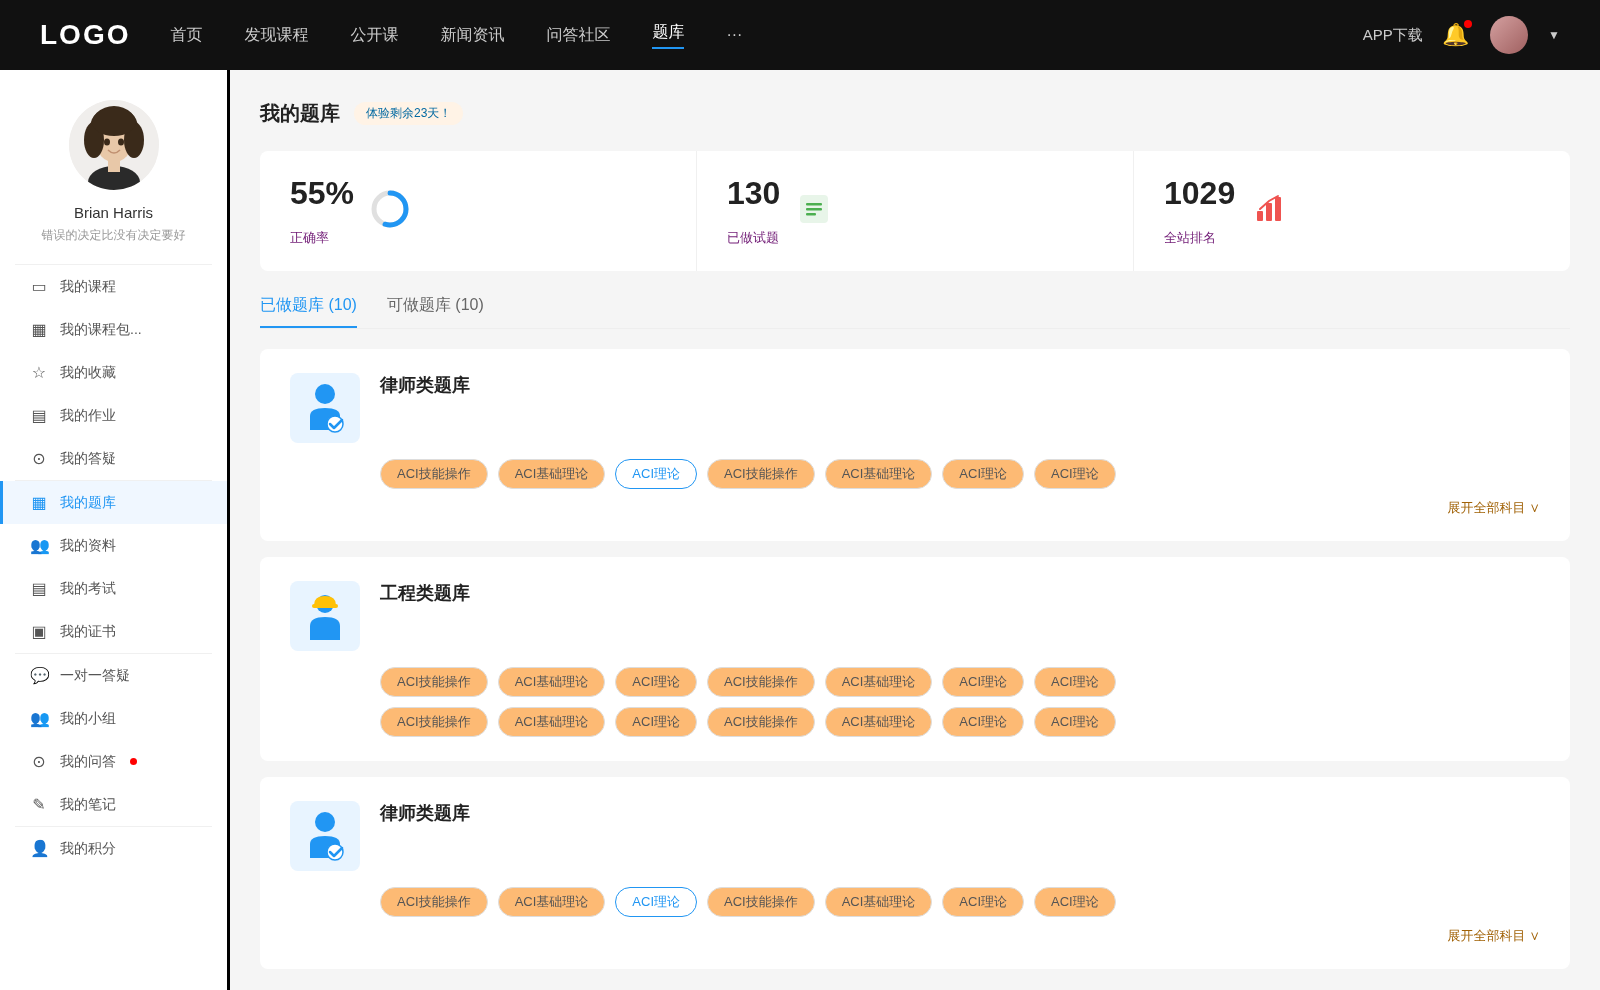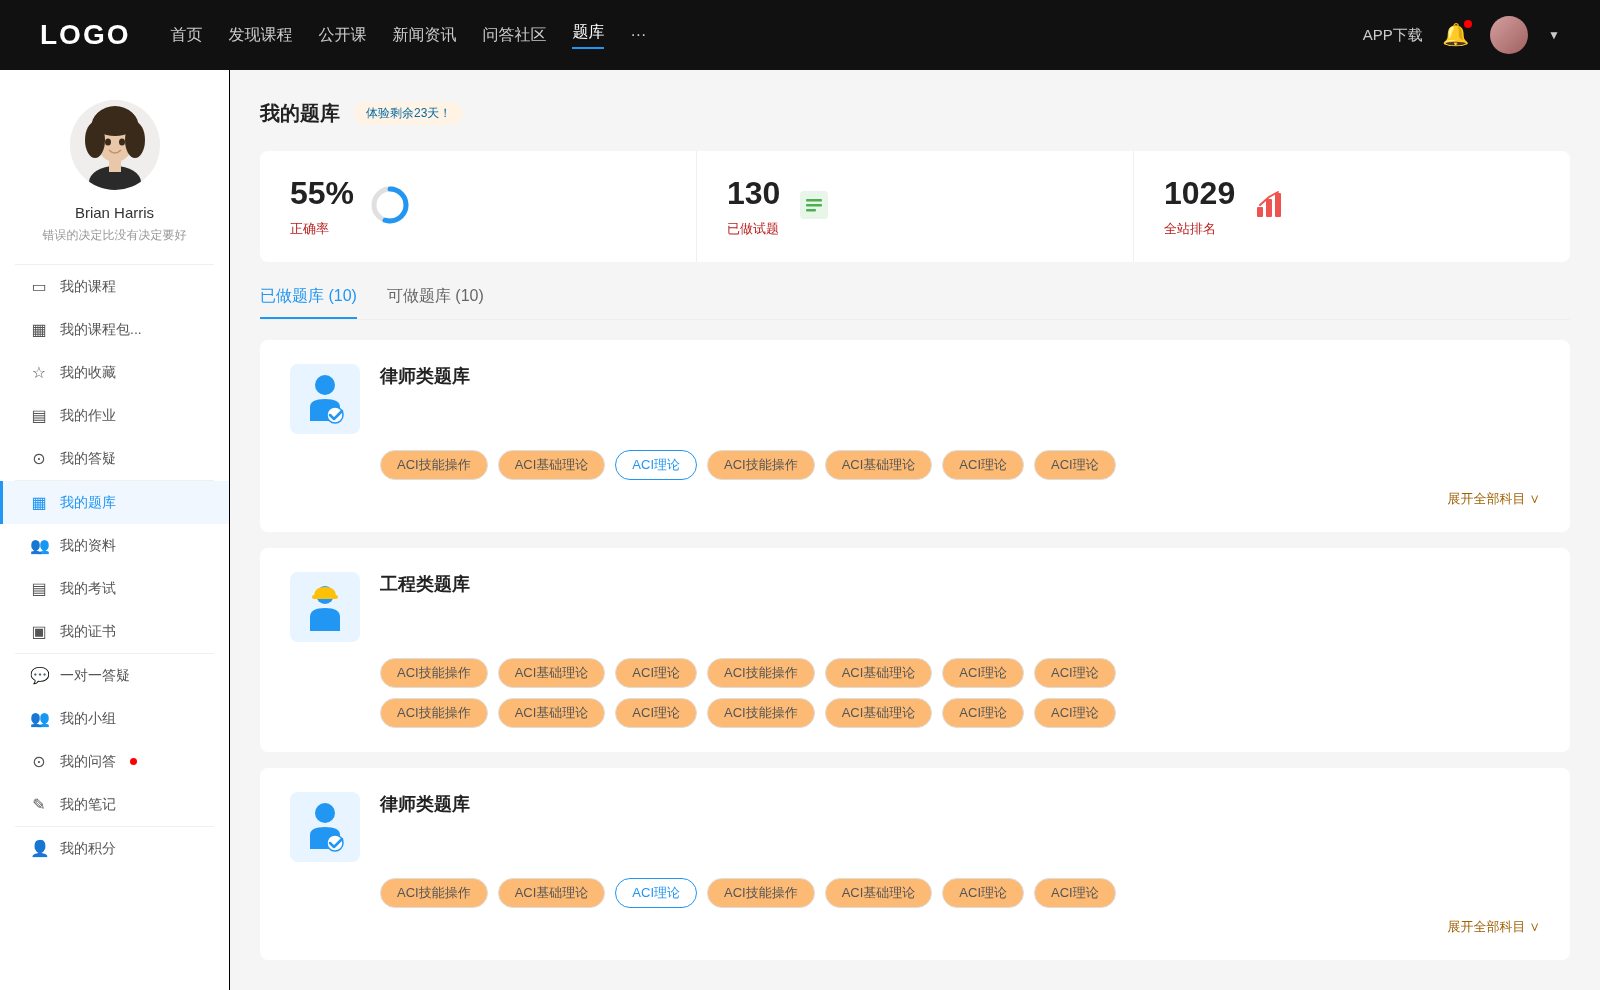--- a/index.html
+++ b/index.html
@@ -8,39 +8,39 @@
     
     .navbar {
       background: #111;
       height: 70px;
       display: flex;
       align-items: center;
       padding: 16px 40px;
       gap: 40px;
     }
     .navbar-logo { color: #fff; font-size: 28px; font-weight: bold; letter-spacing: 2px; min-width: 80px; }
-    .navbar-links { display: flex; gap: 26px; align-items: center; flex: 1; }
+    .navbar-links { display: flex; gap: 42px; align-items: center; flex: 1; }
     .navbar-link { color: #ccc; font-size: 16px; cursor: pointer; text-decoration: none; }
     .navbar-link.active { color: #fff; border-bottom: 2px solid #2196f3; padding-bottom: 4px; }
     .navbar-right { display: flex; align-items: center; gap: 20px; margin-left: auto; }
     .navbar-app-dl { color: #ccc; font-size: 15px; cursor: pointer; }
     .navbar-bell { position: relative; cursor: pointer; }
     .navbar-bell-icon { color: #ccc; font-size: 22px; }
     .navbar-bell-dot { position: absolute; top: -2px; right: -2px; width: 8px; height: 8px; background: red; border-radius: 50%; }
     .navbar-avatar-placeholder { width: 38px; height: 38px; border-radius: 50%; background: linear-gradient(135deg, #e0a0a0, #c08080); }
     .navbar-chevron { color: #ccc; font-size: 12px; cursor: pointer; }
 
     
     .layout { display: flex; height: calc(100vh - 70px); overflow: hidden; }
 
     
     .sidebar {
       width: 230px;
       background: #fff;
-      border-right: 1px solid #000000;
+      border-right: 3px solid #000000;
       overflow-y: auto;
       flex-shrink: 0;
       padding-bottom: 20px;
     }
     .sidebar-profile { display: flex; flex-direction: column; align-items: center; padding: 30px 20px 20px; }
     .sidebar-avatar { width: 90px; height: 90px; border-radius: 50%; background: #f0eeec; overflow: hidden; display: flex; align-items: center; justify-content: center; margin-bottom: 14px; }
     .sidebar-name { font-size: 15px; font-weight: 500; color: #333; margin-bottom: 6px; }
     .sidebar-motto { font-size: 12px; color: #999; text-align: center; }
     .sidebar-divider { height: 1px; background: #f0f0f0; margin: 0 15px; }
     .sidebar-item {
@@ -65,21 +65,21 @@
       background: #fff3e6; color: #0369a1; font-size: 12px;
       padding: 3px 12px; border-radius: 20px; font-weight: 500;
     }
 
     
     .stats-row { display: flex; gap: 0; background: #fff; border-radius: 8px; margin-bottom: 24px; overflow: hidden; justify-content: space-between; }
     .stat-item { flex: 1; padding: 24px 30px; border-right: 1px solid #f0f0f0; display: flex; align-items: center; gap: 16px; }
     .stat-item:last-child { border-right: none; }
     .stat-text {}
     .stat-number { font-size: 32px; font-weight: 700; color: #222; }
-    .stat-label { font-size: 13px; color: #b91c1c; margin-top: 8px; }
+    .stat-label { font-size: 13px; color: #701a75; margin-top: 17px; }
 
     
     .tabs-row { display: flex; gap: 30px; margin-bottom: 20px; border-bottom: 1px solid #eee; padding-bottom: 0; }
     .tab-item { font-size: 16px; color: #666; cursor: pointer; padding-bottom: 10px; }
     .tab-item.active { color: #2196f3; border-bottom: 2px solid #2196f3; font-weight: 500; }
 
     
     .qbank-card { background: #fff; border-radius: 8px; margin-bottom: 16px; padding: 24px 30px; }
     .qbank-card-header { display: flex; align-items: flex-start; gap: 20px; margin-bottom: 16px; }
     .qbank-icon-wrap { width: 70px; height: 70px; border-radius: 8px; background: #e8f4ff; display: flex; align-items: center; justify-content: center; flex-shrink: 0; }

